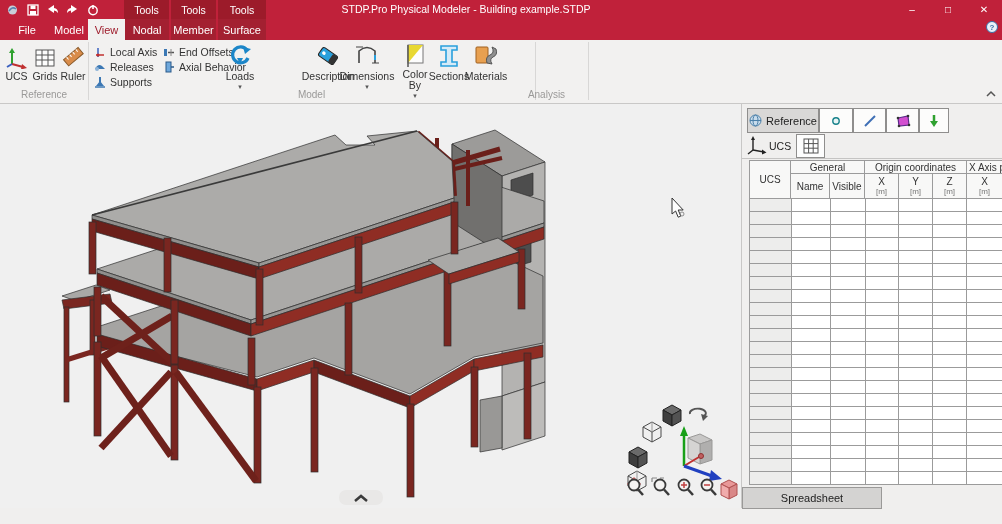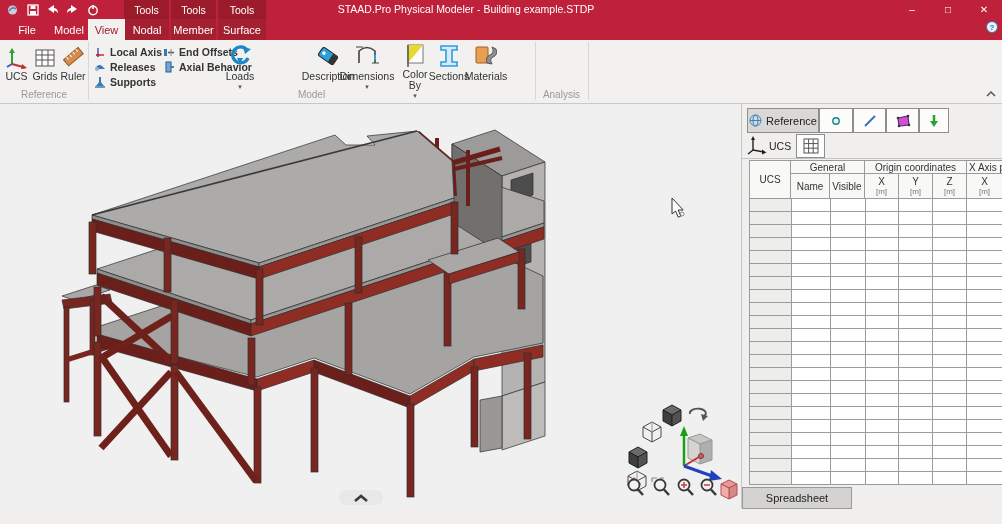--- a/index.html
+++ b/index.html
@@ -25,21 +25,21 @@
 
   
   .ribbon { position:absolute; left:0; top:40px; width:1002px; height:64px; background:#F2F1F0; border-bottom:1px solid #C9C8C7; }
   .rsep { position:absolute; top:2px; height:58px; width:1px; background:#D8D7D6; }
   .grouplabel { position:absolute; top:49px; font-size:10px; color:#9A9998; text-align:center; }
   .bigbtn { position:absolute; top:1px; height:51px; display:flex; flex-direction:column; align-items:center; }
   .bigbtn .bicon { height:26px; display:flex; align-items:flex-end; justify-content:center; margin-top:2px; }
   .bigbtn .blabel { font-size:10.5px; color:#333; text-align:center; line-height:11px; margin-top:2px; }
   .bigbtn .bcaret { font-size:7px; color:#555; line-height:7px; margin-top:1px; }
   .bigbtn.selected { background:#DCDBDA; border:1px solid #B8B7B6; }
-  .smallbtn { position:absolute; height:14px; display:flex; align-items:center; gap:4px; font-size:10.5px; color:#333; white-space:nowrap;font-weight:bold; }
+  .smallbtn { position:absolute; height:14px; display:flex; align-items:center; gap:4px; font-size:10.5px; color:#333; white-space:nowrap; }
   .ribbon-collapse { position:absolute; right:4px; top:48px; width:14px; height:12px; }
 
   
   .viewport { position:absolute; left:0; top:104px; width:741px; height:404px; background:#F0F0F0; }
   .vp-collapse { position:absolute; left:339px; top:386px; width:44px; height:15px; background:#E9E8E7; border-radius:7px; display:flex; align-items:center; justify-content:center; }
 
   
   .sidepanel { position:absolute; left:741px; top:104px; width:261px; height:404px; background:#F0EFEE; border-left:1px solid #C8C7C6; }
   .ptab { position:absolute; top:4px; height:25px; border:1px solid #8F8E8D; background:#FCFCFB; display:flex; align-items:center; justify-content:center; gap:4px; }
   .ptab.sel { background:#D9D8D7; }
@@ -117,21 +117,21 @@
     <div class="tools-hdr" style="left:124px; width:45px;">
         <span>Tools</span>
       </div>
     <div class="tools-hdr" style="left:171px; width:45px;">
         <span>Tools</span>
       </div>
     <div class="tools-hdr" style="left:218px; width:48px;">
         <span>Tools</span>
       </div>
 
-    <div class="title-text">STAAD.Pro Physical Modeler - Building example.STDP</div>
+    <div class="title-text">STDP.Pro Physical Modeler - Building example.STDP</div>
 
     <div class="winbtns">
       <div class="winbtn">–</div>
       <div class="winbtn">□</div>
       <div class="winbtn">✕</div>
     </div>
   </div>
   <div class="help-badge">?</div>
 
   <div class="tabrow">
@@ -300,21 +300,21 @@
         <svg width="26" height="26">
             <rect x="3" y="4" width="12" height="16" rx="1" fill="#E8A050" stroke="#A06020"></rect>
             <path d="M14,20 q-2,-6 3,-8 q5,-2 2,-8 l4,2 q2,6 -3,8 q-4,2 -1,7 Z" fill="#909090" stroke="#555"></path>
           </svg>
       </div>
       <div class="blabel">Materials</div>
     </div>
     <div class="grouplabel" style="left:88px; width:447px;">Model</div>
     <div class="rsep" style="left:535px;"></div>
 
-    <div class="grouplabel" style="left:535px; width:53px;">Analysis</div>
+    <div class="grouplabel" style="left:520px; width:53px;">Analysis</div>
     <div class="rsep" style="left:588px;"></div>
 
     <div class="ribbon-collapse">
       <svg width="14" height="12">
           <polyline points="3,8 7,4 11,8" stroke="#555" stroke-width="1.5" fill="none"></polyline>
         </svg>
     </div>
   </div>
 
   <div class="viewport">
@@ -786,19 +786,19 @@
             <div class="tcell" style="width: 39px;"></div>
             <div class="tcell" style="width: 35px;"></div>
             <div class="tcell" style="width: 34px;"></div>
             <div class="tcell" style="width: 34px;"></div>
             <div class="tcell" style="width: 34px;"></div>
             <div class="tcell" style="width: 36px;"></div>
           </div>
         </div>
     </div>
 
-    <div class="btab sel" style="left:0; width:110px;">
+    <div class="btab sel" style="left:0; width:140px;">
         <span>Spreadsheet</span>
       </div>
   </div>
 
 
 </div>
 
 </body></html>

